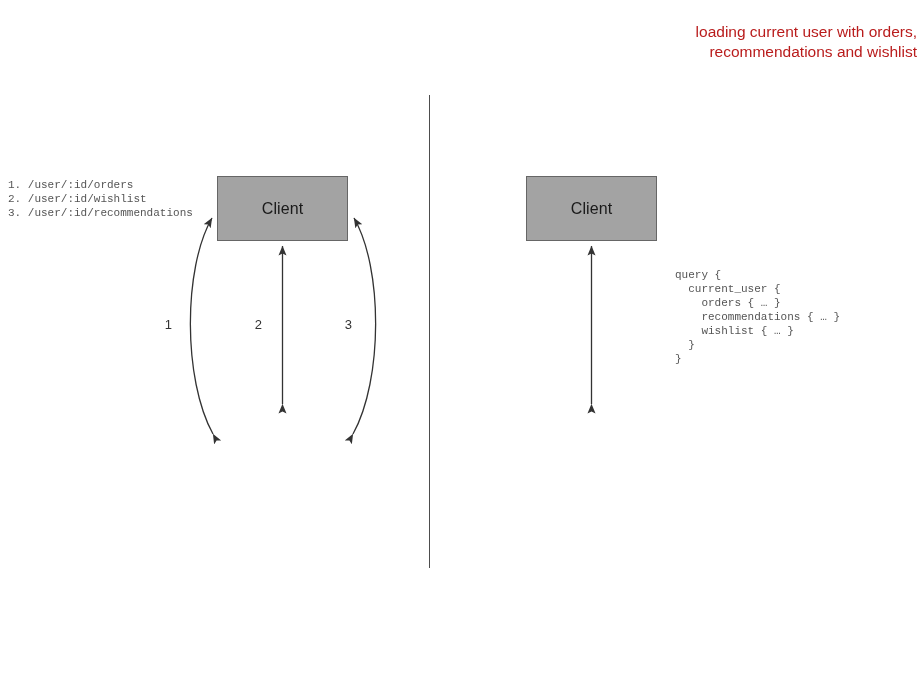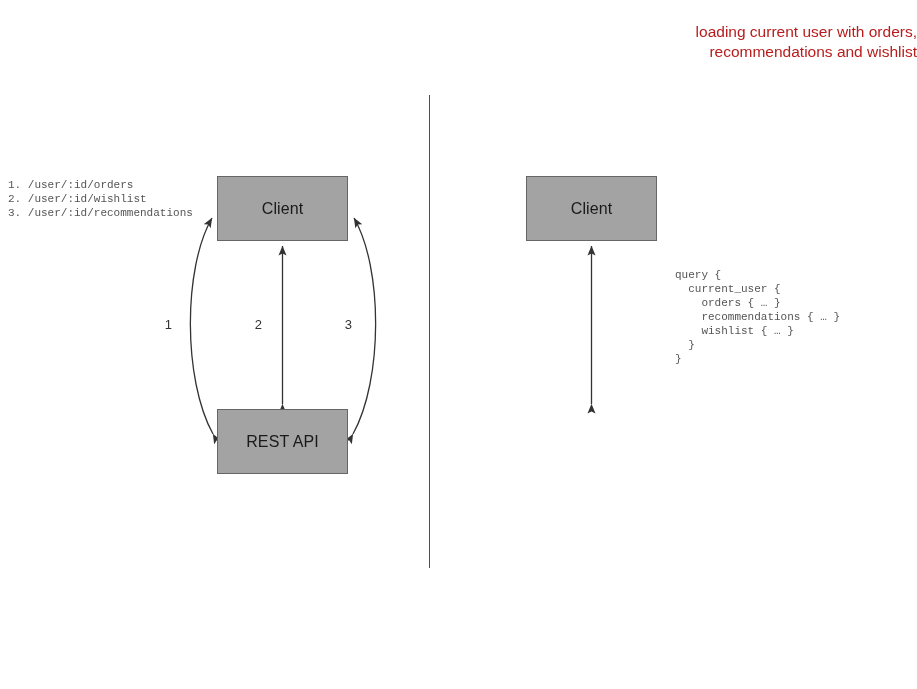--- a/index.html
+++ b/index.html
@@ -123,23 +123,20 @@
 
     <path d="M 353 434 C 383 380 383 268 354 218" fill="none" stroke="#333333" stroke-width="1.3" marker-start="url(#arrowhead)" marker-end="url(#arrowhead)"></path>
 
     <path d="M 591.5 404 L 591.5 246" fill="none" stroke="#333333" stroke-width="1.3" marker-start="url(#arrowhead)" marker-end="url(#arrowhead)"></path>
   </svg>
 
   <div class="node" id="node-rest-client">
     <span class="node-label">Client</span>
   </div>
 
-  <div class="node" id="node-rest-api">
-    <span class="node-label">REST API</span>
-  </div>
 
   <div class="node" id="node-gql-client">
     <span class="node-label">Client</span>
   </div>
 
 
   <div class="edge-number" id="edge-number-1">1</div>
   <div class="edge-number" id="edge-number-2">2</div>
   <div class="edge-number" id="edge-number-3">3</div>
 

